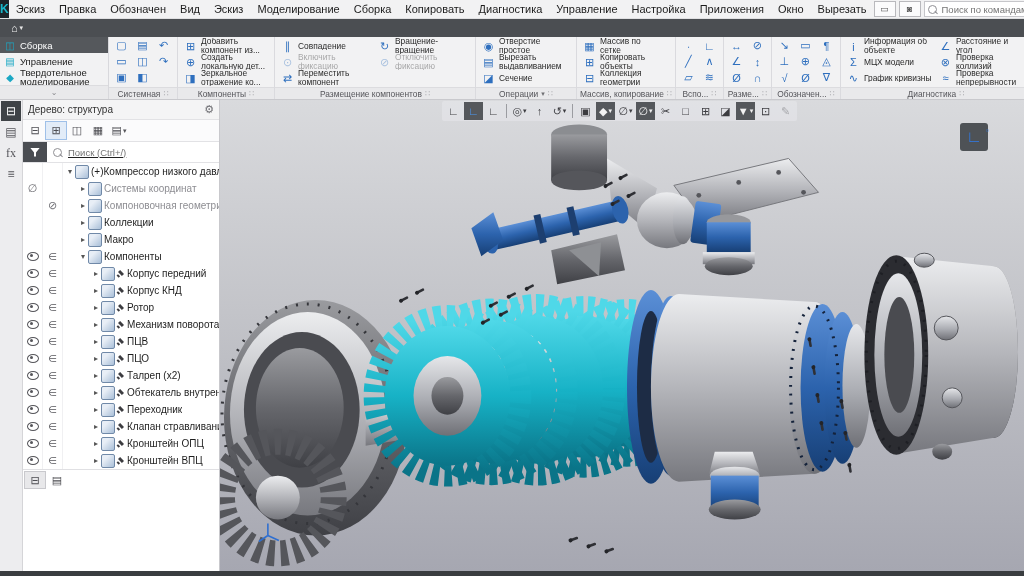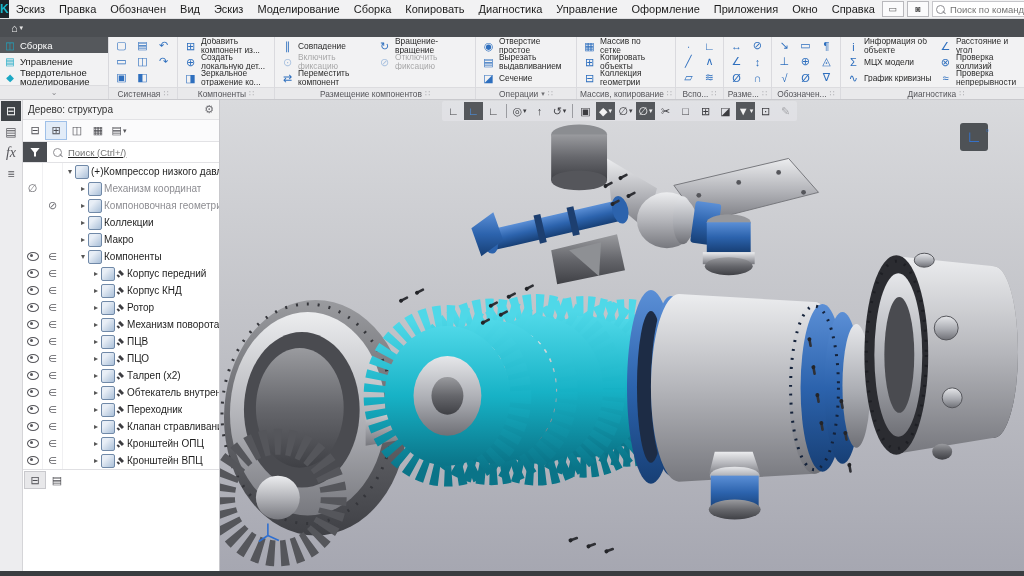--- a/index.html
+++ b/index.html
@@ -44,21 +44,21 @@
   .glabel{height:13px;background:#e9e9eb;border-top:1px solid #dcdcdf;display:flex;align-items:center;justify-content:center;
           gap:3px;font-size:8.4px;color:#55555a;padding:0 3px;white-space:nowrap;}
   .glabel .hdl{color:#a2a2a6;font-size:8px;}
   .glabel .cr{font-size:7px;color:#707074;}
   
   .main{display:flex;height:471px;}
   .leftstrip{width:22px;flex:none;background:#ededef;border-right:1px solid #d5d5d8;display:flex;flex-direction:column;
              align-items:center;padding-top:1px;gap:1px;}
   .pbtn{width:20px;height:20px;display:flex;align-items:center;justify-content:center;font-size:12px;color:#55555a;}
   .pbtn.active{background:#3f4347;color:#fff;}
-  .pbtn .fx{font-family:"Liberation Serif",serif;font-style:italic;font-size:14px;}
+  .pbtn .fx{font-family:"Liberation Serif",serif;font-size:12px;}
   
   .treepanel{width:196px;flex:none;background:#fff;border-right:1px solid #c9c9cd;display:flex;flex-direction:column;}
   .thead{height:19px;background:#f4f4f5;border-bottom:1px solid #e2e2e5;display:flex;align-items:center;padding:0 5px;
          font-size:10px;color:#333;}
   .thead .gear{margin-left:auto;color:#707075;font-size:11px;}
   .ttools{height:21px;border-bottom:1px solid #e2e2e5;display:flex;align-items:center;gap:1px;padding:0 2px;background:#fbfbfc;}
   .ttb{min-width:20px;height:17px;display:flex;align-items:center;justify-content:center;font-size:11px;color:#4e4e53;gap:1px;}
   .ttb.active{background:#e2ecf8;outline:1px solid #9fc0e8;}
   .ttb .dd{font-size:7px;color:#55555a;}
   .tsearch{height:20px;border-bottom:1px solid #e2e2e5;display:flex;align-items:center;text-decoration:underline;}
@@ -115,24 +115,24 @@
       <span class="menu-item">Эскиз</span>
       <span class="menu-item">Правка</span>
       <span class="menu-item">Обозначен</span>
       <span class="menu-item">Вид</span>
       <span class="menu-item">Эскиз</span>
       <span class="menu-item">Моделирование</span>
       <span class="menu-item">Сборка</span>
       <span class="menu-item">Копировать</span>
       <span class="menu-item">Диагностика</span>
       <span class="menu-item">Управление</span>
-      <span class="menu-item">Оформление</span>
+      <span class="menu-item">Настройка</span>
       <span class="menu-item">Приложения</span>
       <span class="menu-item">Окно</span>
-      <span class="menu-item">Справка</span>
+      <span class="menu-item">Вырезать</span>
     </div>
   <div class="mright">
     <span class="tbicon">▭</span>
     <span class="tbicon">◙</span>
     <span class="cmdsearch">
       <span class="mag"></span>
       <input placeholder="Поиск по командам (Alt+/)" style="">
     </span>
 
   </div>
@@ -399,21 +399,21 @@
           <span class="tlabel">(+)Компрессор низкого давления (Т</span>
         </div>
         <div class="trow muted">
           <span class="gut">
             <span class="gi-hidden">∅</span>
           </span>
           <span class="gut"></span>
           <span style="width: 15px; flex: 0 0 auto;"></span>
           <span class="arrow">▸</span>
           <span class="tico"></span>
-          <span class="tlabel">Механизм координат</span>
+          <span class="tlabel">Системы координат</span>
         </div>
         <div class="trow muted">
           <span class="gut"></span>
           <span class="gut">
             <span class="gi-excluded">⊘</span>
           </span>
           <span style="width: 15px; flex: 0 0 auto;"></span>
           <span class="arrow">▸</span>
           <span class="tico"></span>
           <span class="tlabel">Компоновочная геометрия</span>

